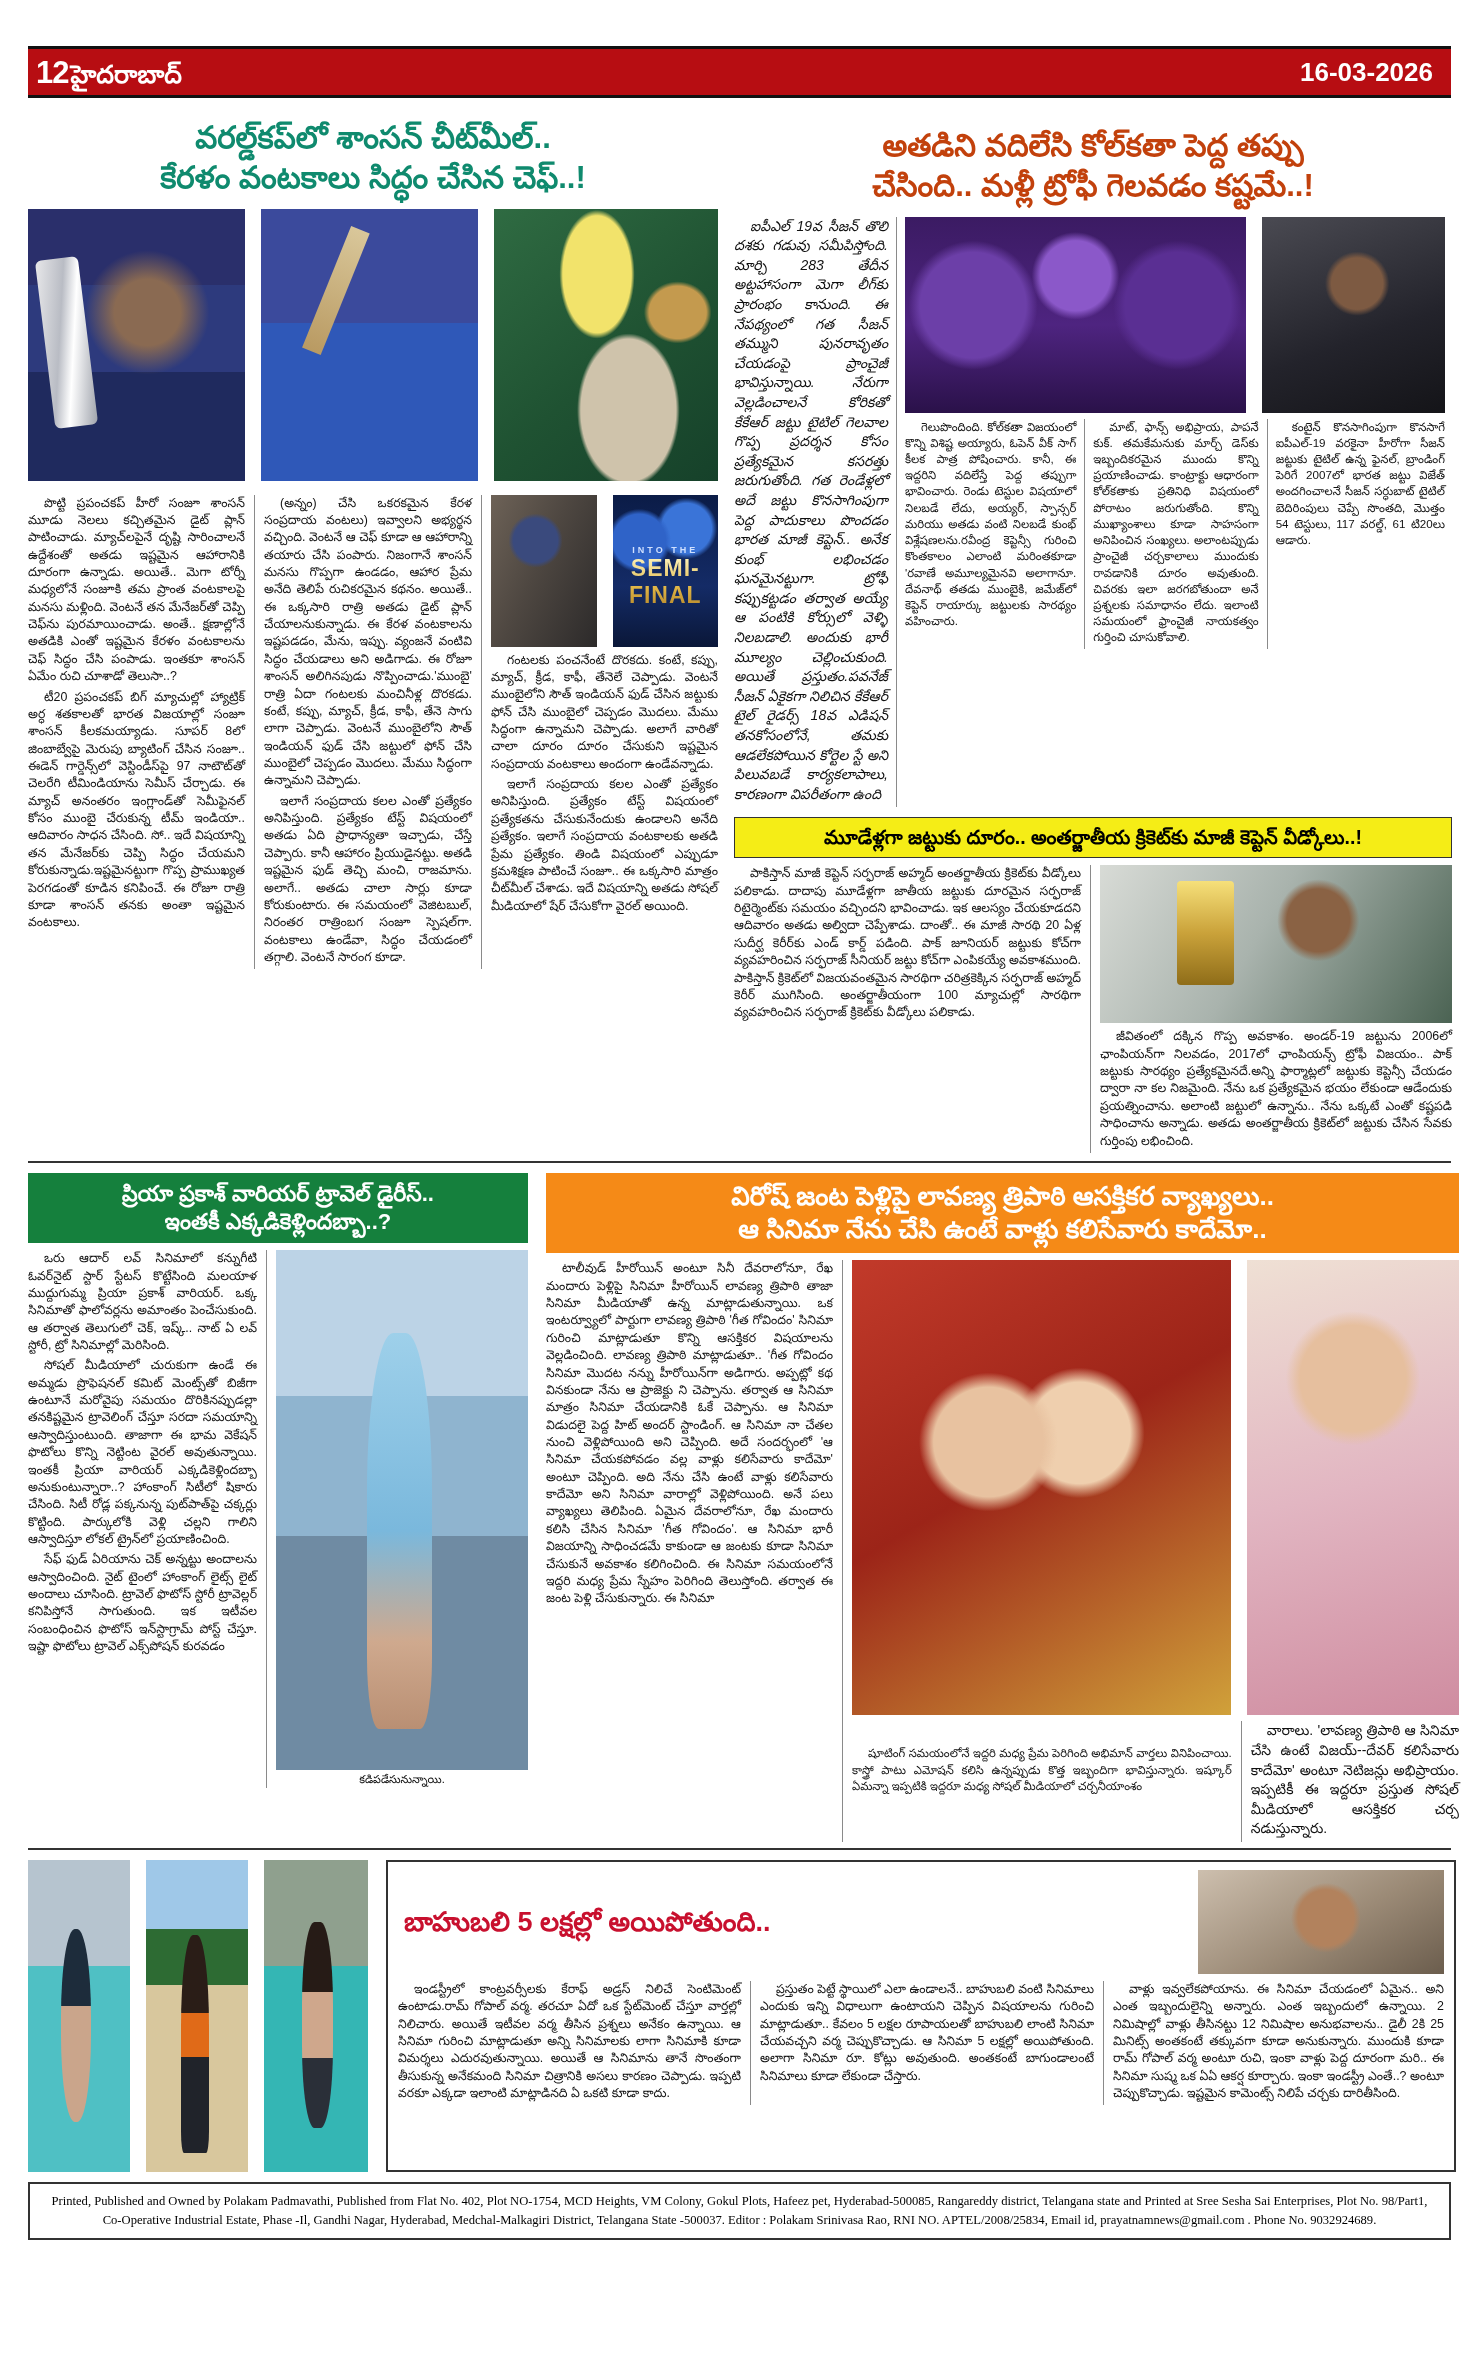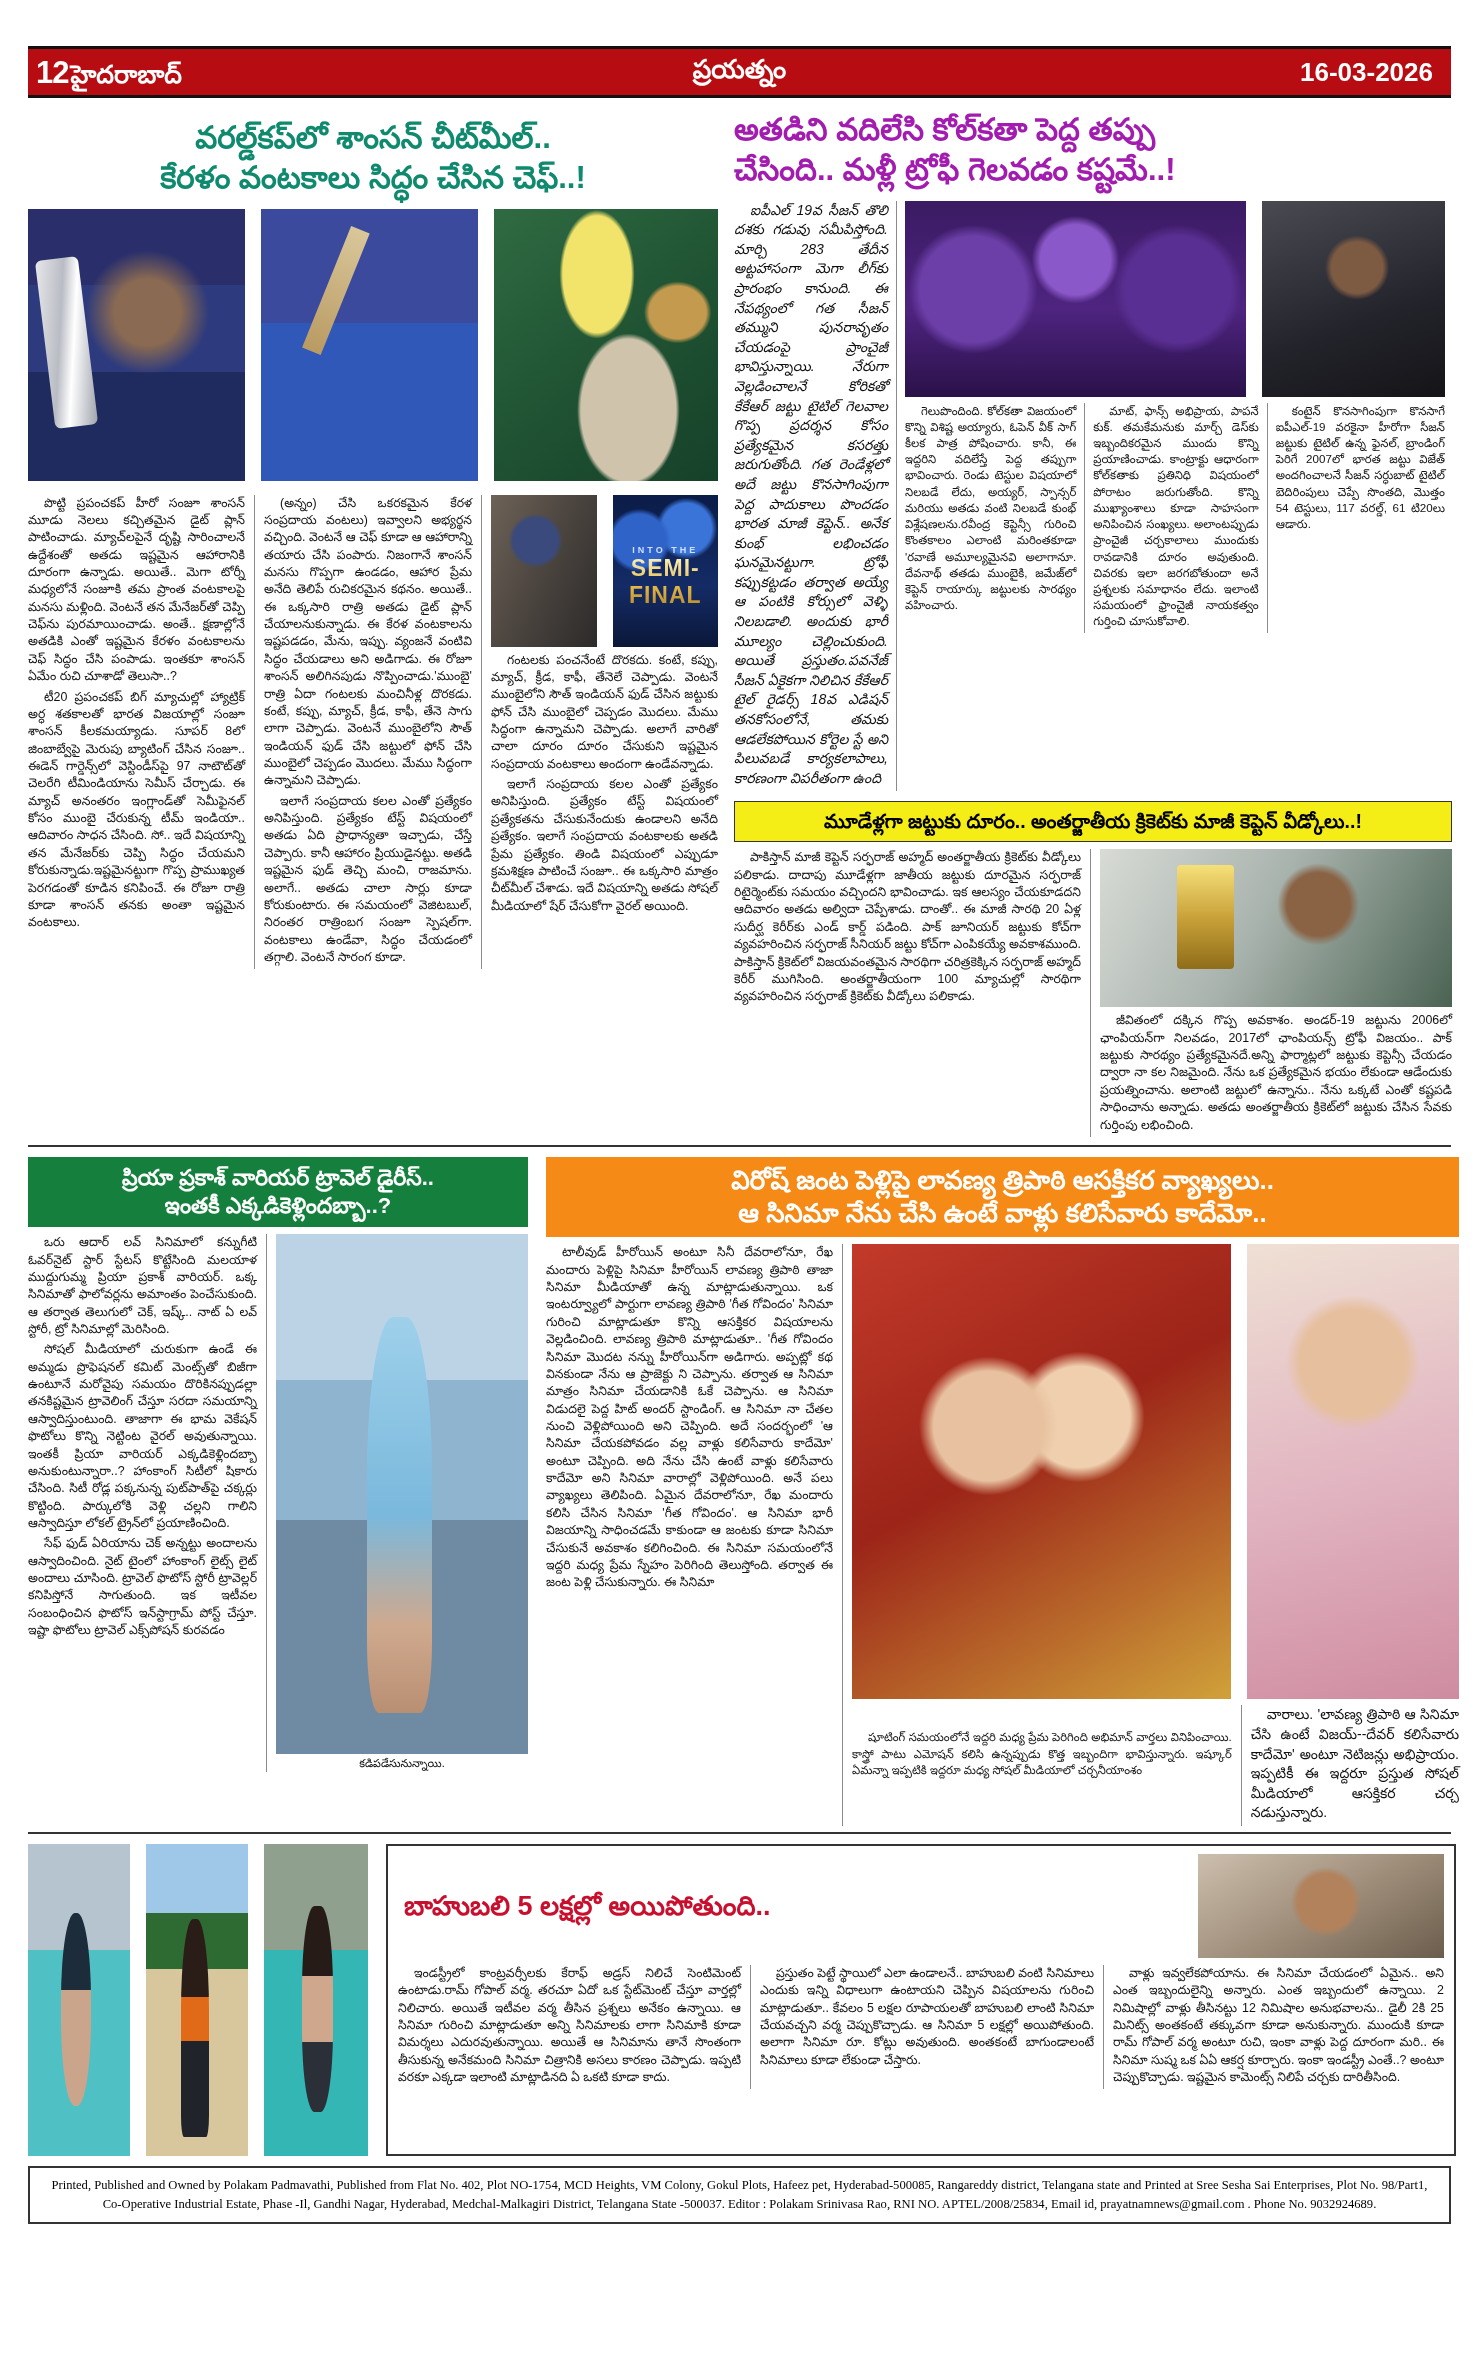--- a/index.html
+++ b/index.html
@@ -34,22 +34,22 @@
   .mh-date {
     margin-left:auto; padding-right:18px;
     font-size:26px; font-weight:bold; letter-spacing:0px;
   }
 
   h1.hl-green {
     color:#0f8a6e; text-align:center; font-weight:bold;
     font-size:31px; line-height:1.30; margin:16px 0 10px 0;
   }
   h1.hl-red {
-    color:#a21caf; font-weight:bold;
-    font-size:31px; line-height:1.30; margin:8px 0 10px 0;
+    color:#c2410c; text-align:center; font-weight:bold;
+    font-size:31px; line-height:1.30; margin:24px 0 10px 0;
   }
   .banner {
     font-weight:bold; text-align:center; line-height:1.28;
     padding:7px 8px;
   }
   .banner.yellow { background:#f5ed16; color:#000; font-size:19.5px; border:1px solid #333; }
   .banner.blue   { background:#15803d; color:#fff; font-size:22px; }
   .banner.orange { background:#f58a17; color:#fff; font-size:26px; }
   .banner.redtext{ color:#c8102e; font-size:27px; text-align:left; }
 
@@ -187,21 +187,20 @@
 </head>
 <body>
 
 <div class="page">
 
   <div class="masthead">
     <div class="mh-left">
       <span class="mh-page-no">12</span>
       <span class="mh-city">హైదరాబాద్</span>
     </div>
-    <div class="mh-title">ప్రయత్నం</div>
     <div class="mh-date">16-03-2026</div>
   </div>
 
   <div class="row" style="margin-top:4px;">
 
     <div class="top-left">
       <h1 class="hl-green">
         <span>వరల్డ్‌కప్‌లో శాంసన్ చీట్‌మీల్..</span><br>
         <span>కేరళం వంటకాలు సిద్ధం చేసిన చెఫ్..!</span>
       </h1>

